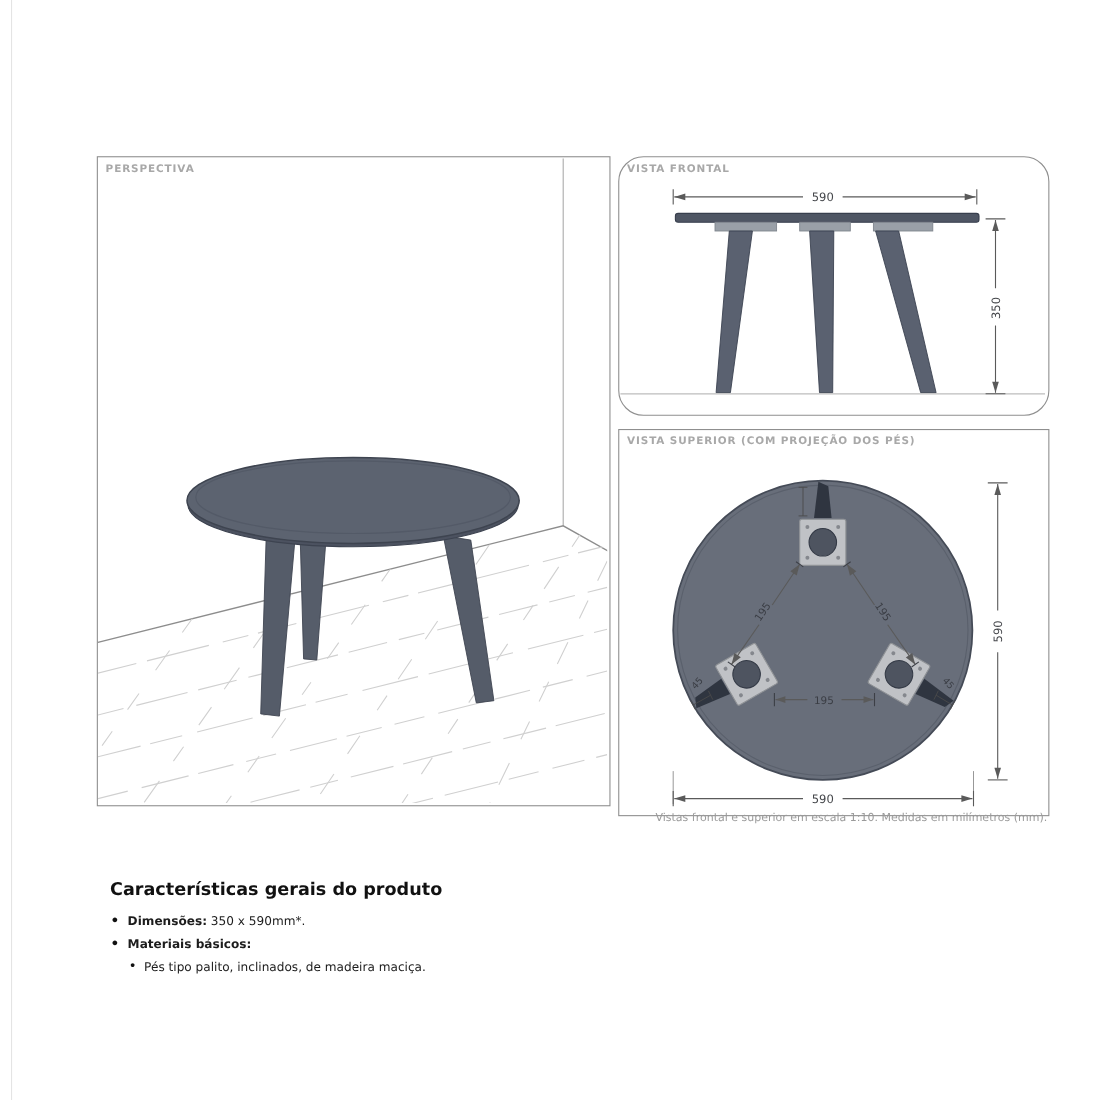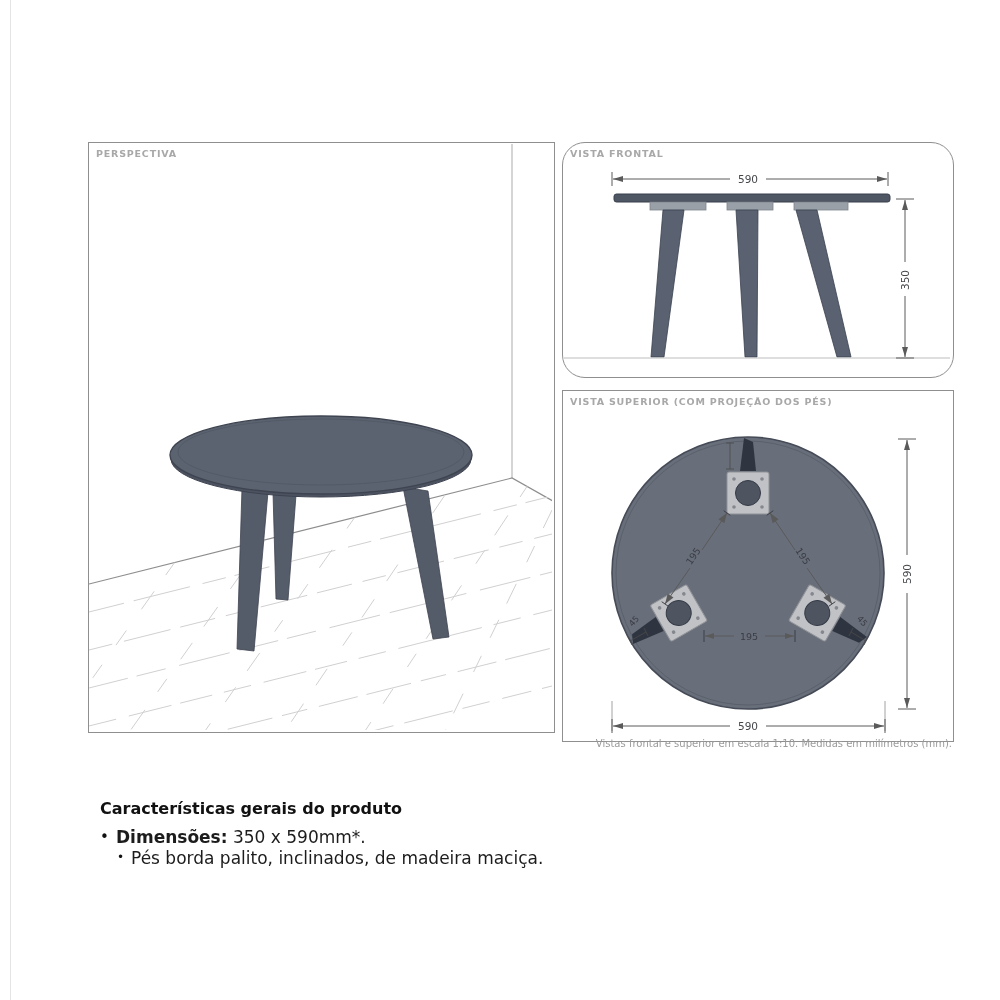--- a/index.html
+++ b/index.html
@@ -18,21 +18,21 @@
   svg text{font-family:"DejaVu Sans", sans-serif;}
   .dim-label{font-size:10.5px;fill:#45474b;}
   .dim-label-sm{font-size:9.5px;fill:#3a3d44;}
   .dim-label-xs{font-size:8.5px;fill:#3a3d44;}
   .dimline{stroke:#5a5a5a;stroke-width:1;fill:none;}
   .dimtick{stroke:#5a5a5a;stroke-width:1;}
   .dimarrow{fill:#5a5a5a;stroke:none;}
   .details{position:absolute;left:100px;top:772px;width:880px;margin-top:27px;}
   .details h2{margin:0 0 9px 0;font-size:16px;font-weight:bold;color:#111;}
   .blist{list-style:none;margin:0;padding:0;}
-  .blist li{position:relative;line-height:21px;font-size:17px;}
+  .blist li{position:relative;line-height:21px;font-size:11px;}
   .main-li{padding-left:16px;}
   .main-li::before{content:"\2022";position:absolute;left:0;top:0;font-size:15px;color:#111;}
   .sub-wrap{padding-left:17px;}
   .sub-li{padding-left:14px;}
   .sub-li::before{content:"\2022";position:absolute;left:0;top:-1px;font-size:12px;color:#111;}
   .b{font-weight:bold;}
 </style>
 </head>
 <body>
 
@@ -229,21 +229,22 @@
       </g>
     </svg>
   </div>
 
   <div class="caption">Vistas frontal e superior em escala 1:10. Medidas em milímetros (mm).</div>
 
   <div class="details">
     <h2>Características gerais do produto</h2>
     <ul class="blist">
       <li class="main-li"><span class="b">Dimensões:</span><span> 350 x 590mm*.</span></li>
+      <li class="main-li"><span class="b">Materiais básicos:</span></li>
     </ul>
     <div class="sub-wrap">
       <ul class="blist">
-        <li class="sub-li"><span>Pés borda palito, inclinados, de madeira maciça.</span></li>
+        <li class="sub-li"><span>Pés tipo palito, inclinados, de madeira maciça.</span></li>
       </ul>
     </div>
   </div>
 
 </div>
 
 </body></html>

